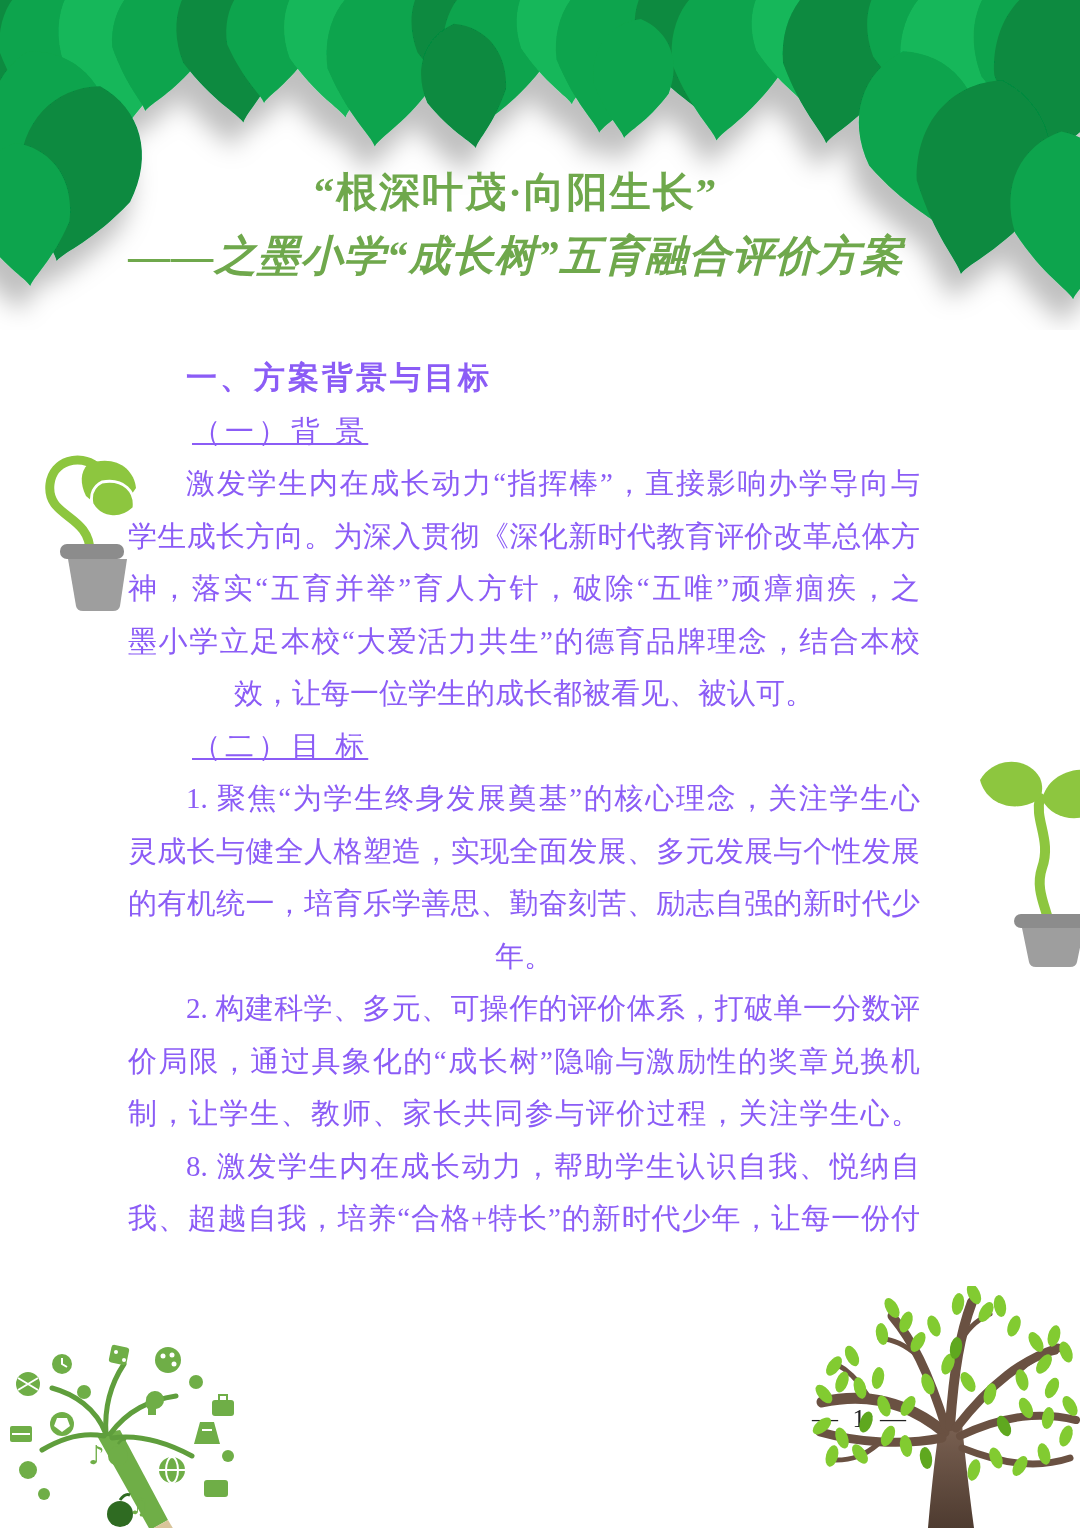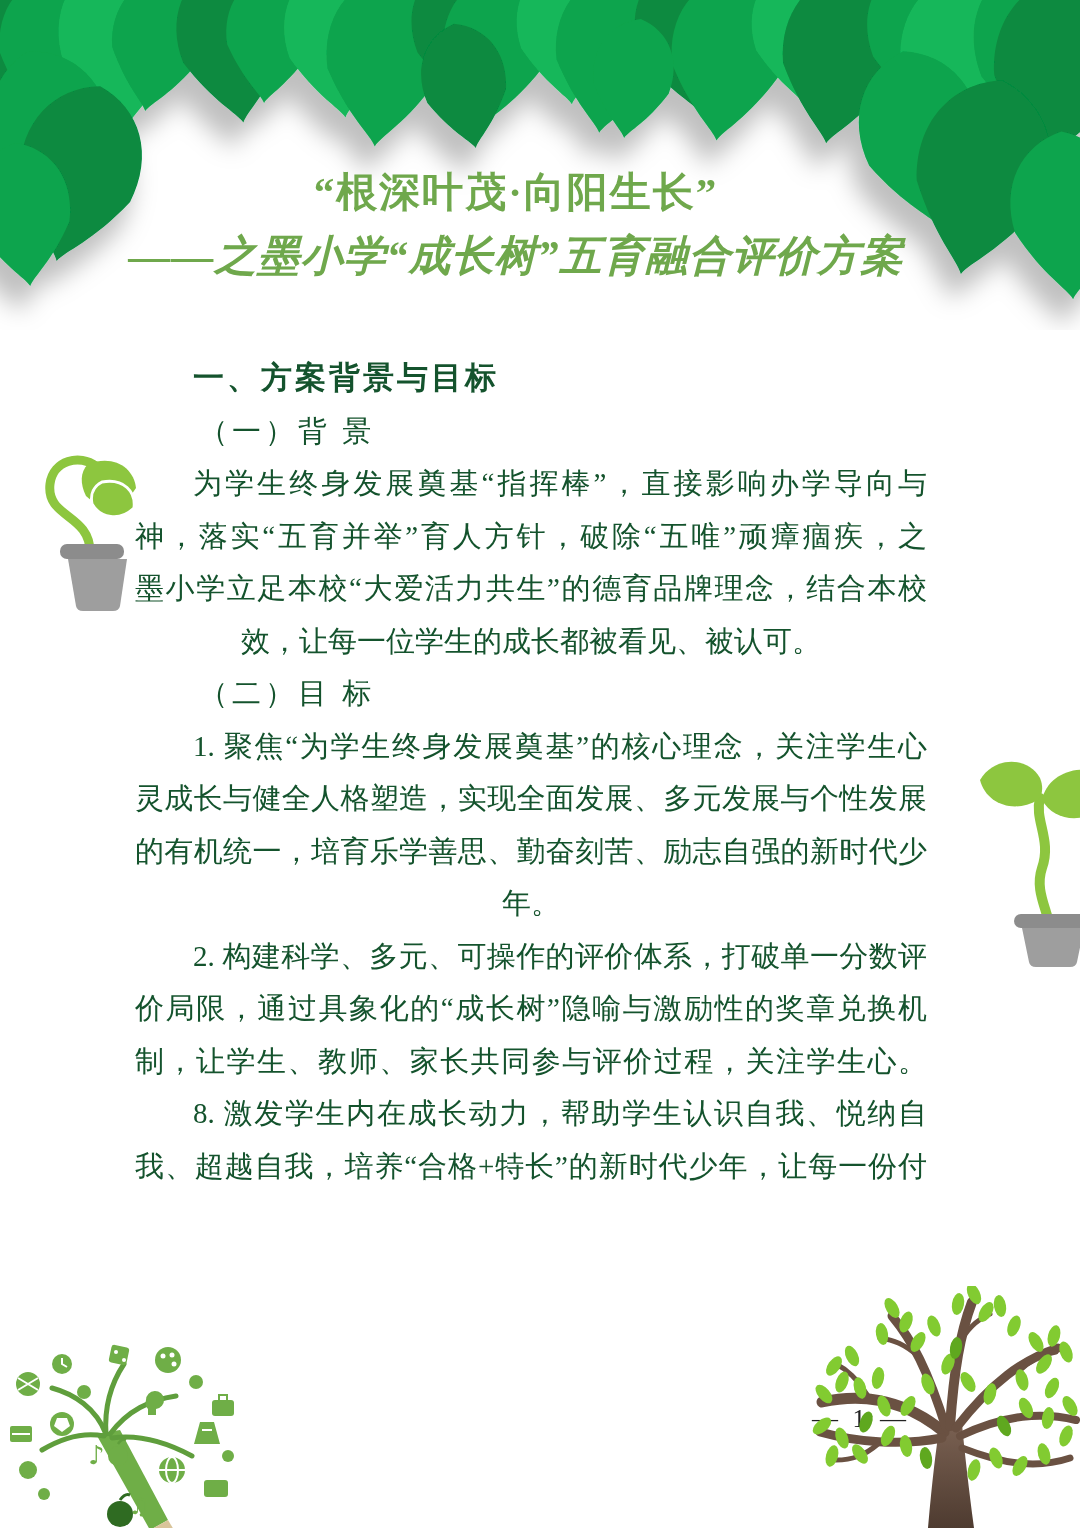--- a/index.html
+++ b/index.html
@@ -11,29 +11,29 @@
   #left-plant{left:28px;top:452px;width:112px;height:162px;}
   #right-plant{left:976px;top:748px;width:120px;height:222px;}
   #doodle-tree{left:0px;top:1338px;width:245px;height:190px;}
   #leafy-tree{left:808px;top:1286px;width:272px;height:242px;}
   
   #title{position:absolute;left:0;top:172px;width:986px;text-align:center;color:#6fa84c;
          font-weight:bold;line-height:1.0;margin-left:23px;}
   #title .t1{font-size:41px;letter-spacing:2px;}
   #title .t2{font-size:42px;margin-top:22px;letter-spacing:1px;font-style:italic;}
   
-  #flow{position:absolute;left:135px;top:352px;width:792px;color:#14532d;}
+  #flow{position:absolute;left:128px;top:352px;width:792px;color:#8b5cf6;}
   .line{height:52.5px;font-size:29px;line-height:52.5px;white-space:nowrap;}
   .line.pf,.line.pj{white-space:normal;text-align:justify;text-align-last:justify;
                     overflow:hidden;height:52.5px;}
   .line.pf{text-indent:58px;}
   .line.pl{text-align:center;text-indent:0;}
   .line.h1{font-family:"Liberation Sans",sans-serif;font-weight:bold;font-size:31px;
            padding-left:58px;letter-spacing:3px;}
-  .line.h2{padding-left:64px;letter-spacing:4px;}
+  .line.h2{padding-left:64px;letter-spacing:4px;text-decoration:underline;}
   
   #page-number{position:absolute;left:812px;top:1404px;font-size:26px;color:#222;
                letter-spacing:4px;font-family:"Liberation Serif",serif;}
 </style>
 </head>
 <body>
 
 <div id="page">
 
   <svg id="top-garland" class="deco" viewBox="0 0 1080 330" xmlns="http://www.w3.org/2000/svg">
@@ -94,21 +94,22 @@
     <path d="M72 200 C82 172 56 150 66 120 C76 92 58 72 64 50" fill="none" stroke="#8dc63f" stroke-width="10" stroke-linecap="round"></path>
     <path d="M62 52 C38 66 10 56 4 32 C18 8 52 8 64 30 C68 40 66 48 62 52Z" fill="#8dc63f"></path>
     <path d="M66 52 C70 30 96 16 120 24 L120 64 C100 76 76 70 66 52Z" fill="#8dc63f"></path>
     <rect x="38" y="166" width="76" height="14" rx="7" fill="#8c8c8c"></rect>
     <path d="M46 180 L53 214 Q54 219 60 219 L94 219 Q100 219 101 214 L108 180 Z" fill="#9e9e9e"></path>
   </svg>
 
   <div id="flow">
       <div class="line h1">一、方案背景与目标</div>
       <div class="line h2">（一）背 景</div>
-      <div class="line pf">为学生终身发展奠基“指挥棒”，直接影响办学导向与</div>
+      <div class="line pf">激发学生内在成长动力“指挥棒”，直接影响办学导向与</div>
+      <div class="line pj">学生成长方向。为深入贯彻《深化新时代教育评价改革总体方</div>
       <div class="line pj">神，落实“五育并举”育人方针，破除“五唯”顽瘴痼疾，之</div>
       <div class="line pj">墨小学立足本校“大爱活力共生”的德育品牌理念，结合本校</div>
       <div class="line pl">效，让每一位学生的成长都被看见、被认可。</div>
       <div class="line h2">（二）目 标</div>
       <div class="line pf">1. 聚焦“为学生终身发展奠基”的核心理念，关注学生心</div>
       <div class="line pj">灵成长与健全人格塑造，实现全面发展、多元发展与个性发展</div>
       <div class="line pj">的有机统一，培育乐学善思、勤奋刻苦、励志自强的新时代少</div>
       <div class="line pl">年。</div>
       <div class="line pf">2. 构建科学、多元、可操作的评价体系，打破单一分数评</div>
       <div class="line pj">价局限，通过具象化的“成长树”隐喻与激励性的奖章兑换机</div>

